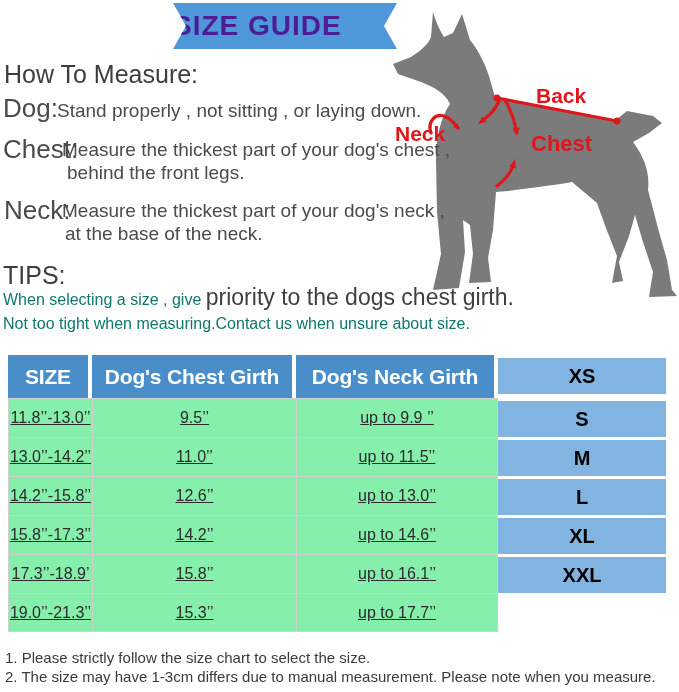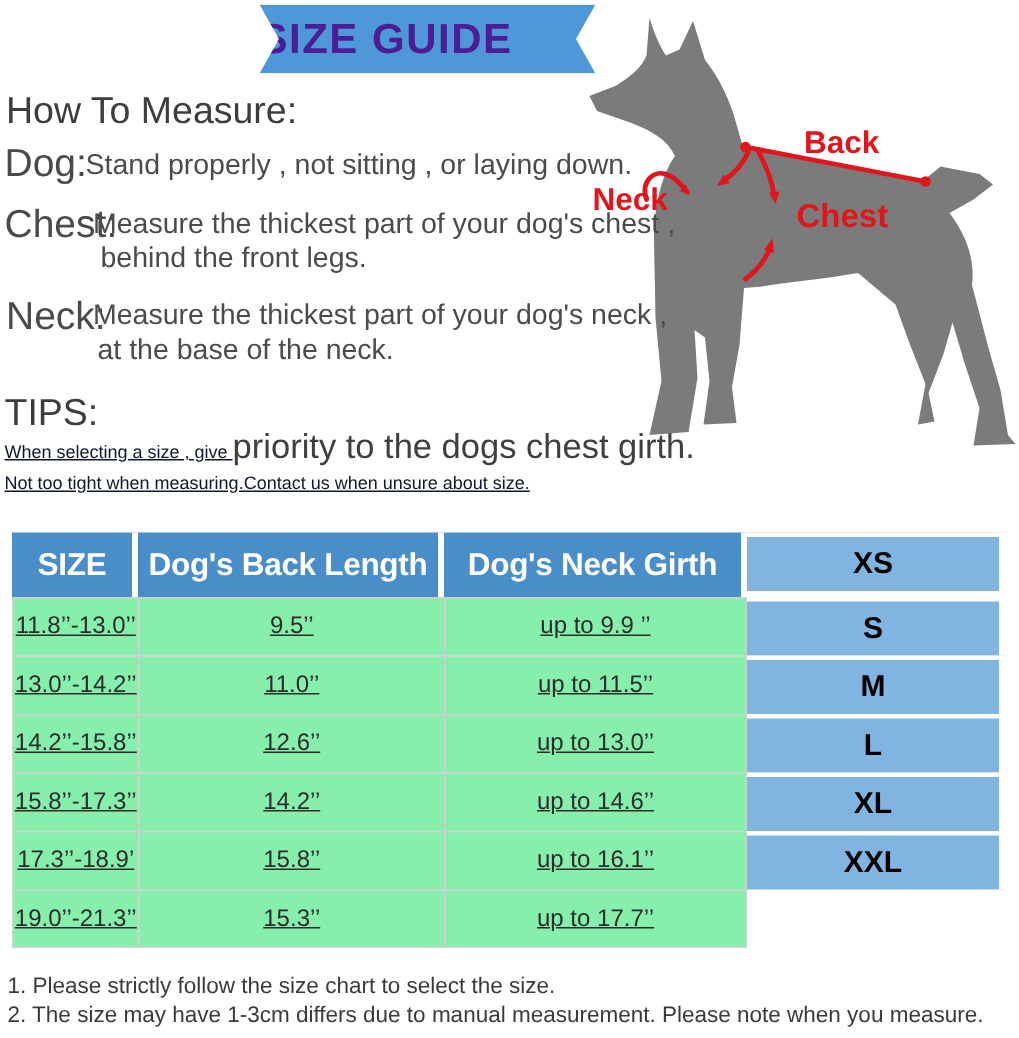--- a/index.html
+++ b/index.html
@@ -13,21 +13,21 @@
   
   .banner{left:173px;top:3px;width:224px;height:46px;background:var(--banner);
     clip-path:polygon(0 0,100% 0,calc(100% - 13px) 50%,100% 100%,0 100%,13px 50%);
     color:#4c1d95;font-weight:bold;font-size:28px;letter-spacing:1px;
     display:flex;align-items:center;justify-content:flex-start;}
   
   .h1{font-size:25px;color:#3d3d3d;}
   .lbl{font-size:26px;color:#4a4a4a;}
   .body-t{font-size:19px;color:#4b4b4b;}
   .tips-big{font-size:23px;color:#3f3f3f;}
-  .tips-small{font-size:12px;color:#0f172a;text-decoration:underline;}
+  .tips-small{font-size:16px;color:#0f766e;}
   .note{font-size:15px;color:#3a3a3a;text-align:right;}
   
   svg.diagram{left:0;top:0;pointer-events:none;}
   .dog-path{fill:var(--dog);}
   .ann-stroke{stroke:var(--red);stroke-width:3.2;fill:none;stroke-linecap:round;}
   .ann-fill{fill:var(--red);}
   .diag-label{color:var(--red);font-weight:bold;font-size:21px;}
   .diag-label.chest{font-size:22px;margin-left:44px;}
   
   .size-table{left:8px;top:355px;width:598px;display:grid;
@@ -96,21 +96,21 @@
 <div class="abs body-t" style="left:65px;top:223px">at the base of the neck.</div>
 
 <div class="abs h1" style="left:3px;top:261px">TIPS:</div>
 <div class="abs" style="left:3px;top:284px">
   <span class="tips-small">When selecting a size , give </span><span class="tips-big">priority to the dogs chest girth.</span>
 </div>
 <div class="abs tips-small" style="left:3px;top:315px">Not too tight when measuring.Contact us when unsure about size.</div>
 
 <div class="abs size-table">
   <div class="th">SIZE</div>
-  <div class="th">Dog's Back Length</div>
+  <div class="th">Dog's Chest Girth</div>
   <div class="th">Dog's Neck Girth</div>
 
   <div class="grid-row">
     <div class="size-cell">XS</div>
     <div class="data-cell">11.8’’-13.0’’</div>
     <div class="data-cell">9.5’’</div>
     <div class="data-cell last">up to 9.9 ’’</div>
   </div>
   <div class="grid-row">
     <div class="size-cell">S</div>

